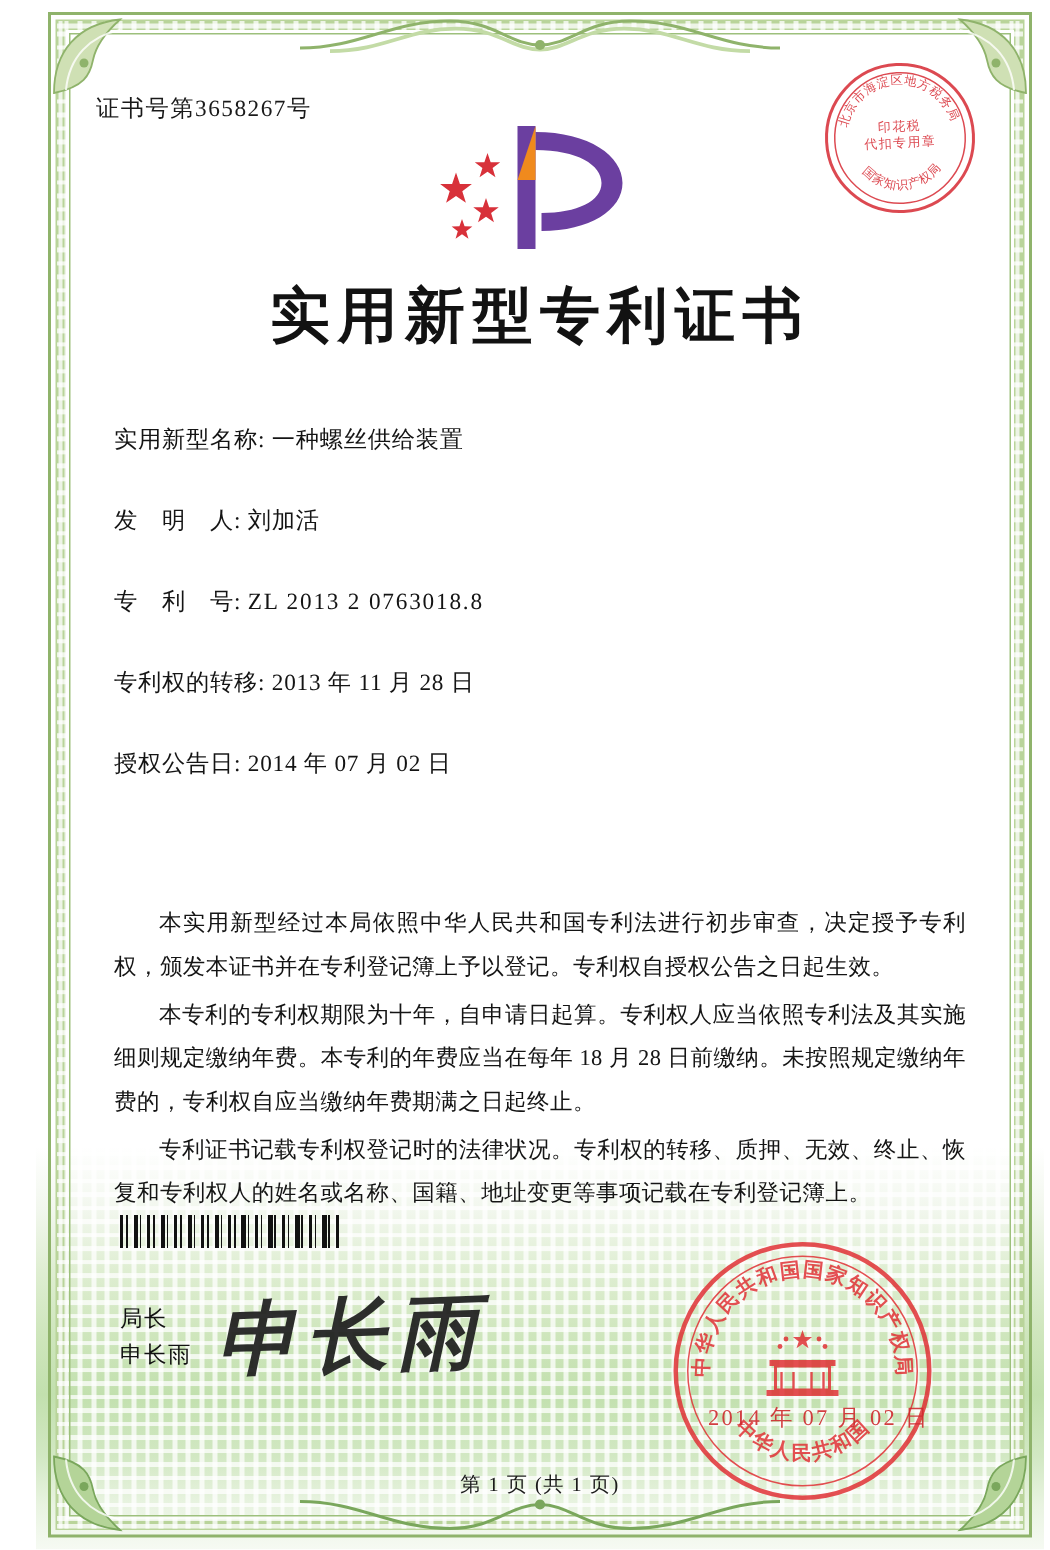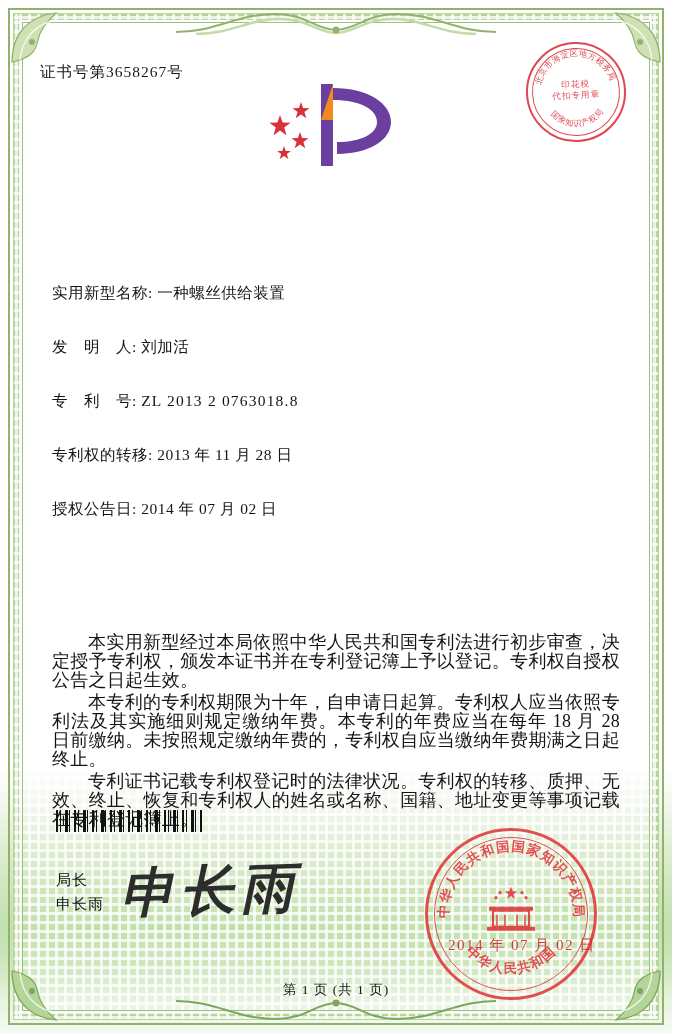--- a/index.html
+++ b/index.html
@@ -23,20 +23,21 @@
         #ffffff 0%,
         #ffffff 74%,
         #f2f7ee 78%,
         #dfeed2 82%,
         #cfe6bd 86%,
         #c2e0ae 90%,
         #d2e8c3 94%,
         #e8f3e0 97%,
         #f6faf3 100%);
     box-sizing: border-box;
+    margin-left: 24px;
   }
 
   
   .border-outer {
     position: absolute;
     left: 8px; top: 8px; right: 8px; bottom: 8px;
     border: 2px solid #8fb36b;
     box-sizing: border-box;
   }
   .border-mid {
@@ -213,23 +214,23 @@
         #f2f2f2 170px 210px);
     filter: blur(1.2px);
     opacity: .95;
   }
 
   
   .body-text {
     position: absolute;
     left: 52px;
     right: 52px;
-    top: 633px;
-    font-size: 18px;
-    line-height: 19px;
+    top: 602px;
+    font-size: 15px;
+    line-height: 29px;
     color: #141414;
     text-align: justify;
     letter-spacing: .3px;
   }
   .body-text p {
     margin: 0 0 3px 0;
     text-indent: 2em;
   }
 
   
@@ -400,20 +401,21 @@
       <path d="M82 10 C118 10 140 26 140 44 C140 62 118 76 86 76 L86 64 C110 64 126 56 126 44 C126 32 110 22 82 22 Z" fill="#6b3fa0"></path>
       <path d="M82 6 L70 42 L82 42 Z" fill="#f08a1d"></path>
       <g fill="#d8313a">
         <path d="M29 37 l2.6 7.6 8 .1 -6.4 4.8 2.4 7.7 -6.6 -4.6 -6.6 4.6 2.4 -7.7 -6.4 -4.8 8 -.1 Z"></path>
         <path d="M50 24 l2.1 6.1 6.4 .1 -5.1 3.8 1.9 6.2 -5.3 -3.7 -5.3 3.7 1.9 -6.2 -5.1 -3.8 6.4 -.1 Z"></path>
         <path d="M49 54 l2.1 6.1 6.4 .1 -5.1 3.8 1.9 6.2 -5.3 -3.7 -5.3 3.7 1.9 -6.2 -5.1 -3.8 6.4 -.1 Z"></path>
         <path d="M33 68 l1.7 4.9 5.2 .1 -4.1 3.1 1.5 5 -4.3 -3 -4.3 3 1.5 -5 -4.1 -3.1 5.2 -.1 Z"></path>
       </g>
     </svg>
 
+    <div class="main-title">实用新型专利证书</div>
 
     <div class="fields">
 
       <div class="field-row">
         <span class="field-label">实用新型名称:</span>
         <span class="field-value">一种螺丝供给装置</span>
       </div>
 
       <div class="field-row">
         <span class="field-label">发　明　人:</span>

